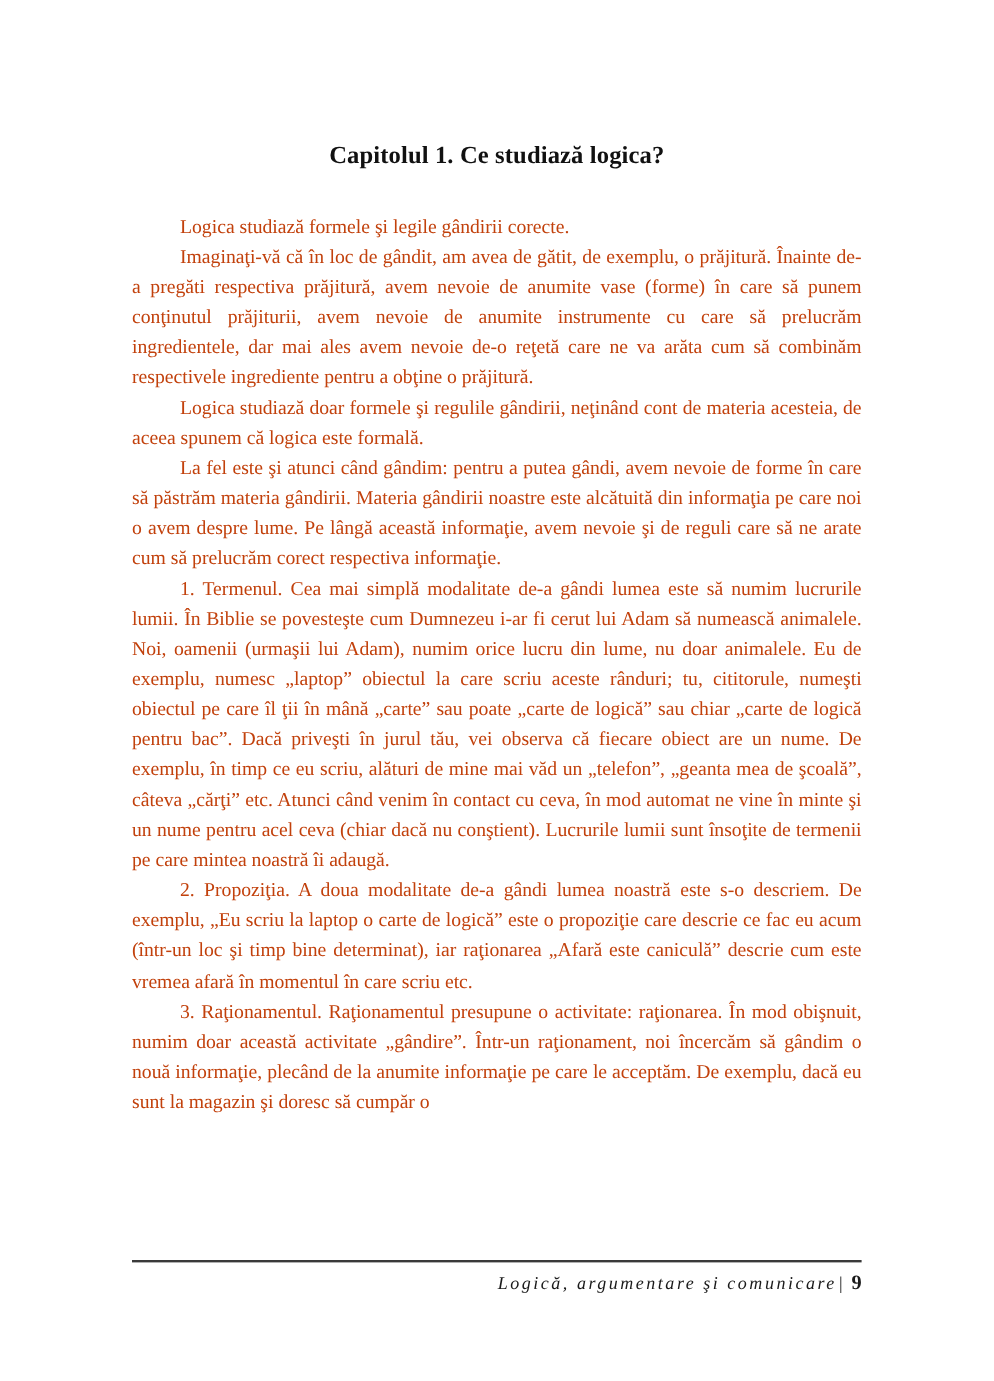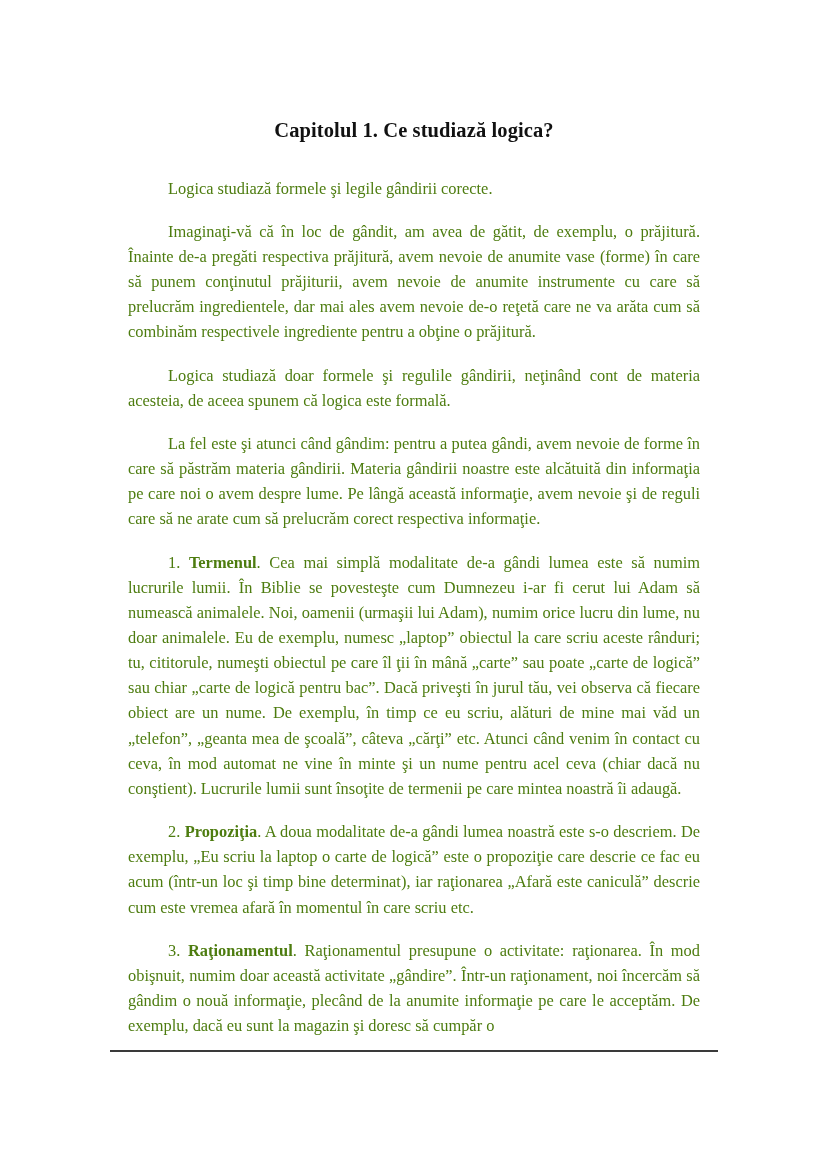--- a/index.html
+++ b/index.html
@@ -40,27 +40,27 @@
     line-height: 1.25;
     color: #111111;
   }
 
   .para {
     font-size: 16.4px;
     line-height: 25.15px;
     text-align: justify;
     text-justify: inter-word;
     text-indent: 40px;
-    margin: 18px;
+    margin: 0;
     hyphens: none;
-    color: #4d7c0f;
+    color: #c2410c;
   }
 
   .para b, .para strong {
-    font-weight: bold;
+    font-weight: normal;
   }
 
   .footer {
     position: absolute;
     left: 110px;
     top: 1050px;
     width: 608px;
   }
 
   .footer-rule {
@@ -108,15 +108,18 @@
         <p class="para" id="p-logica-formala"><span>Logica studiază doar formele şi regulile gândirii, neţinând cont de materia acesteia, de aceea spunem că logica este formală.</span></p>
         <p class="para" id="p-forme-gandire"><span>La fel este şi atunci când gândim: pentru a putea gândi, avem nevoie de forme în care să păstrăm materia gândirii. Materia gândirii noastre este alcătuită din informaţia pe care noi o avem despre lume. Pe lângă această informaţie, avem nevoie şi de reguli care să ne arate cum să prelucrăm corect respectiva informaţie.</span></p>
         <p class="para" id="p-termenul"><span>1. </span><b>Termenul</b><span>. Cea mai simplă modalitate de-a gândi lumea este să numim lucrurile lumii. În Biblie se povesteşte cum Dumnezeu i-ar fi cerut lui Adam să numească animalele. Noi, oamenii (urmaşii lui Adam), numim orice lucru din lume, nu doar animalele. Eu de exemplu, numesc „laptop” obiectul la care scriu aceste rânduri; tu, cititorule, numeşti obiectul pe care îl ţii în mână „carte” sau poate „carte de logică” sau chiar „carte de logică pentru bac”. Dacă priveşti în jurul tău, vei observa că fiecare obiect are un nume. De exemplu, în timp ce eu scriu, alături de mine mai văd un „telefon”, „geanta mea de şcoală”, câteva „cărţi” etc. Atunci când venim în contact cu ceva, în mod automat ne vine în minte şi un nume pentru acel ceva (chiar dacă nu conştient). Lucrurile lumii sunt însoţite de termenii pe care mintea noastră îi adaugă.</span></p>
         <p class="para" id="p-propozitia"><span>2. </span><b>Propoziţia</b><span>. A doua modalitate de-a gândi lumea noastră este s-o descriem. De exemplu, „Eu scriu la laptop o carte de logică” este o propoziţie care descrie ce fac eu acum (într-un loc şi timp bine determinat), iar raţionarea „Afară este caniculă” descrie cum este vremea afară în momentul în care scriu etc.</span></p>
         <p class="para" id="p-rationamentul"><span>3. </span><b>Raţionamentul</b><span>. Raţionamentul presupune o activitate: raţionarea. În mod obişnuit, numim doar această activitate „gândire”. Într-un raţionament, noi încercăm să gândim o nouă informaţie, plecând de la anumite informaţie pe care le acceptăm. De exemplu, dacă eu sunt la magazin şi doresc să cumpăr o</span></p>
       </div>
   </div>
 
   <div class="footer">
     <div class="footer-rule"></div>
+    <div class="footer-text">
+      <span>Logică, argumentare şi comunicare</span><span class="footer-sep">|</span><span class="page-number">9</span>
+    </div>
   </div>
 
 </div>
 
 </body></html>

